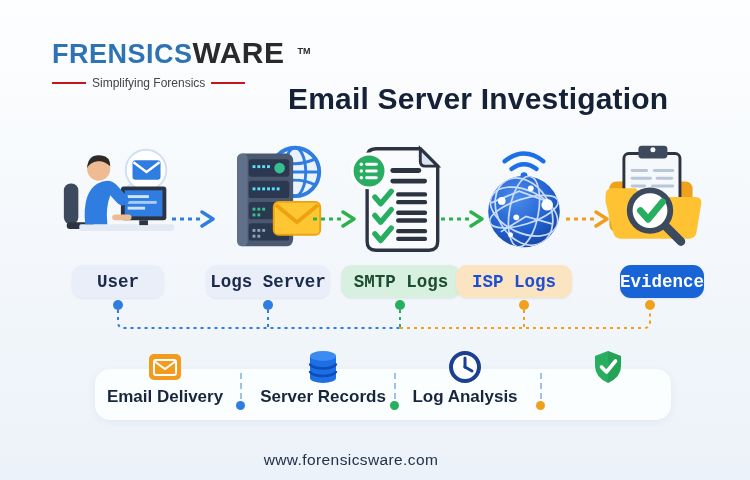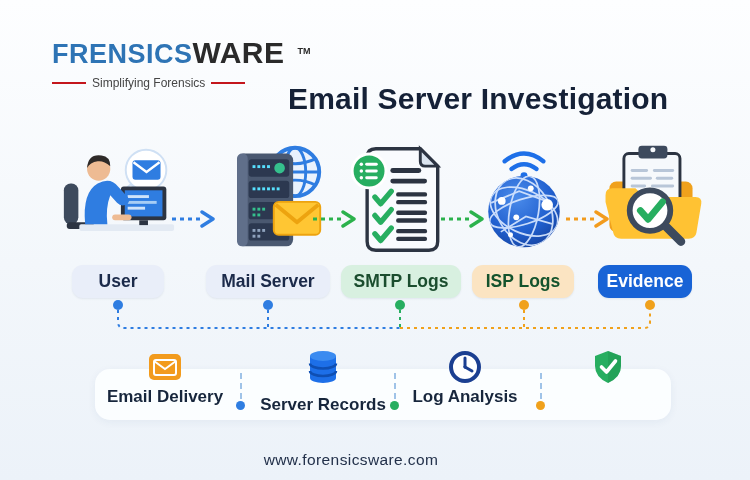--- a/index.html
+++ b/index.html
@@ -19,40 +19,40 @@
   
   .title{position:absolute;left:288px;top:46px;width:410px;text-align:left;
     color:#152137;font-size:30px;font-weight:800;letter-spacing:.2px;margin-top:36px;}
   
   .step-icon{position:absolute;top:140px;width:116px;height:118px;}
   .icon-user{left:60px;} .icon-mail{left:210px;} .icon-smtp{left:342px;}
   .icon-isp{left:466px;} .icon-evidence{left:592px;}
   .step-icon svg{width:100%;height:100%;}
   .pill{position:absolute;top:265px;height:33px;border-radius:11px;
     display:flex;align-items:center;justify-content:center;
-    font-size:17.5px;font-weight:700;box-shadow:0 1px 2px rgba(30,50,90,.08);}
+    font-size:17.5px;font-weight:700;box-shadow:0 1px 2px rgba(30,50,90,.08);font-family:Liberation Mono, monospace;}
   .pill-user{left:72px;width:92px;background:#e9eef9;color:#1b2a4a;}
   .pill-mail{left:206px;width:124px;background:#e9eef9;color:#1b2a4a;}
   .pill-smtp{left:341px;width:120px;background:#d8f0e0;color:#1b4d2e;}
-  .pill-isp{left:472px;width:102px;background:#fbe4c2;color:#14532d;}
-  .pill-evidence{left:598px;width:94px;background:#1863d6;color:#ffffff;}
+  .pill-isp{left:456px;width:116px;background:#fbe4c2;color:#1d4ed8;}
+  .pill-evidence{left:620px;width:84px;background:#1863d6;color:#ffffff;}
   
   .arrow{position:absolute;top:210px;width:46px;height:18px;}
   .arrow-1{left:170px;} .arrow-2{left:311px;} .arrow-3{left:439px;} .arrow-4{left:564px;}
   
   .connector{position:absolute;left:0;top:298px;width:750px;height:44px;}
   
   .legend-strip{position:absolute;left:95px;top:369px;width:576px;height:51px;
     background:rgba(252,254,255,.92);border-radius:15px;box-shadow:0 2px 8px rgba(40,70,120,.06);}
   .legend-icon{position:absolute;top:349px;width:36px;height:36px;}
   .li-email{left:147px;} .li-server{left:305px;} .li-log{left:447px;} .li-trace{left:590px;}
   .legend-icon svg{width:100%;height:100%;}
   .legend-label{position:absolute;top:387px;width:160px;text-align:center;
     color:#17263c;font-size:17px;font-weight:700;}
-  .ll-email{left:85px;} .ll-server{left:243px;margin-top:8px;} .ll-log{left:385px;} .ll-trace{left:528px;}
+  .ll-email{left:85px;} .ll-server{left:243px;} .ll-log{left:385px;} .ll-trace{left:528px;}
   .legend-sep{position:absolute;top:373px;width:0;height:26px;border-left:2px dashed #9fc3e8;}
   .sep-1{left:240px;} .sep-2{left:394px;} .sep-3{left:540px;}
   .sep-dot{position:absolute;top:401px;width:9px;height:9px;border-radius:50%;}
   .sd-1{left:236px;background:#2f7de1;} .sd-2{left:390px;background:#27ae60;} .sd-3{left:536px;background:#f0a11c;}
   
   .footer{position:absolute;left:0;top:451px;width:702px;text-align:center;
     color:#22304a;font-size:15.5px;font-weight:400;letter-spacing:.4px;}
 </style>
 </head>
 <body>
@@ -237,21 +237,21 @@
       </svg>
   </div>
   <div class="arrow arrow-4">
     <svg viewBox="0 0 46 18">
         <line x1="2" y1="9" x2="32" y2="9" stroke="#f29b1d" stroke-width="3" stroke-dasharray="4 4"></line>
         <path d="M32 2 L43 9 L32 16" fill="none" stroke="#f29b1d" stroke-width="3.4" stroke-linecap="round" stroke-linejoin="round"></path>
       </svg>
   </div>
 
   <div class="pill pill-user">User</div>
-  <div class="pill pill-mail">Mail Server</div>
+  <div class="pill pill-mail">Logs Server</div>
   <div class="pill pill-smtp">SMTP Logs</div>
   <div class="pill pill-isp">ISP Logs</div>
   <div class="pill pill-evidence">Evidence</div>
 
   <svg class="connector" viewBox="0 0 750 44">
     <path d="M118 12 L118 24 Q118 30 124 30 L400 30" fill="none" stroke="#2f7de1" stroke-width="2" stroke-dasharray="3 4"></path>
     <path d="M268 12 L268 30" fill="none" stroke="#2f7de1" stroke-width="2" stroke-dasharray="3 4"></path>
     <path d="M400 12 L400 30" fill="none" stroke="#27ae60" stroke-width="2" stroke-dasharray="3 4"></path>
     <path d="M400 30 L644 30 Q650 30 650 24 L650 12" fill="none" stroke="#f0a11c" stroke-width="2" stroke-dasharray="3 4"></path>
     <path d="M524 12 L524 30" fill="none" stroke="#f0a11c" stroke-width="2" stroke-dasharray="3 4"></path>

